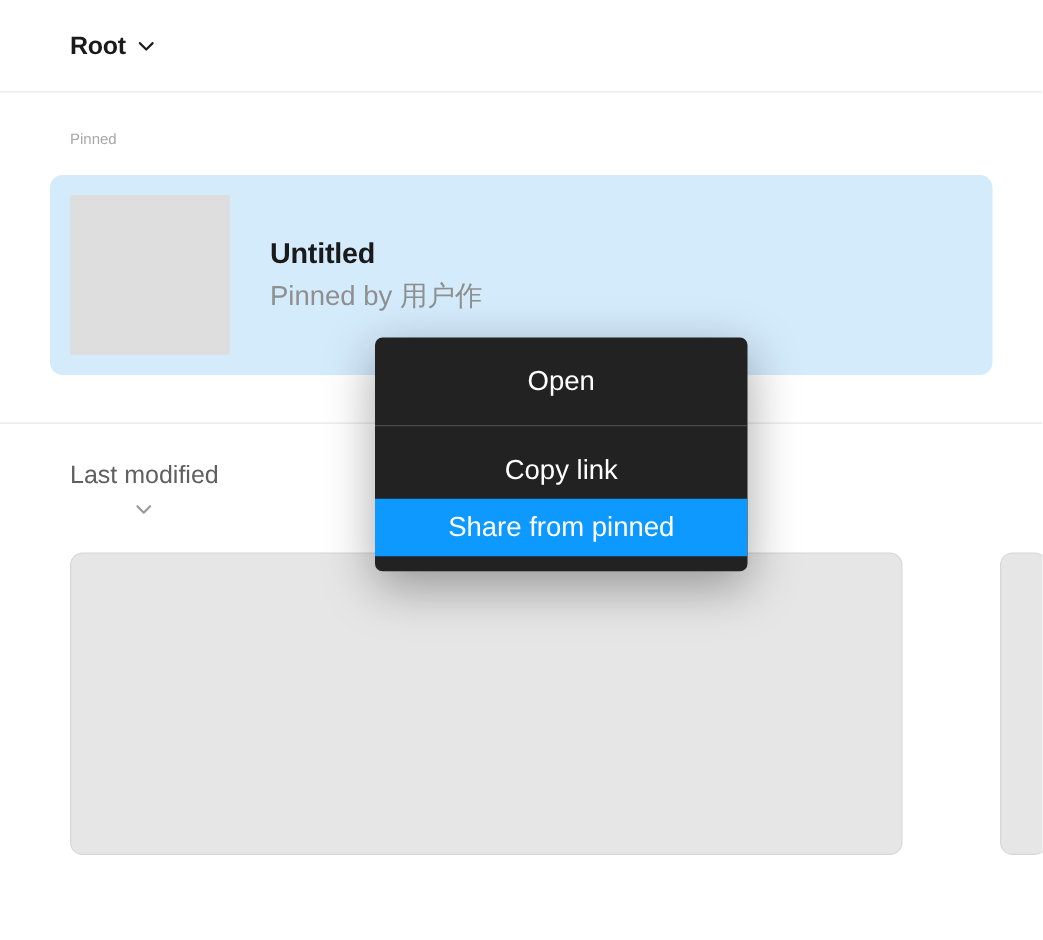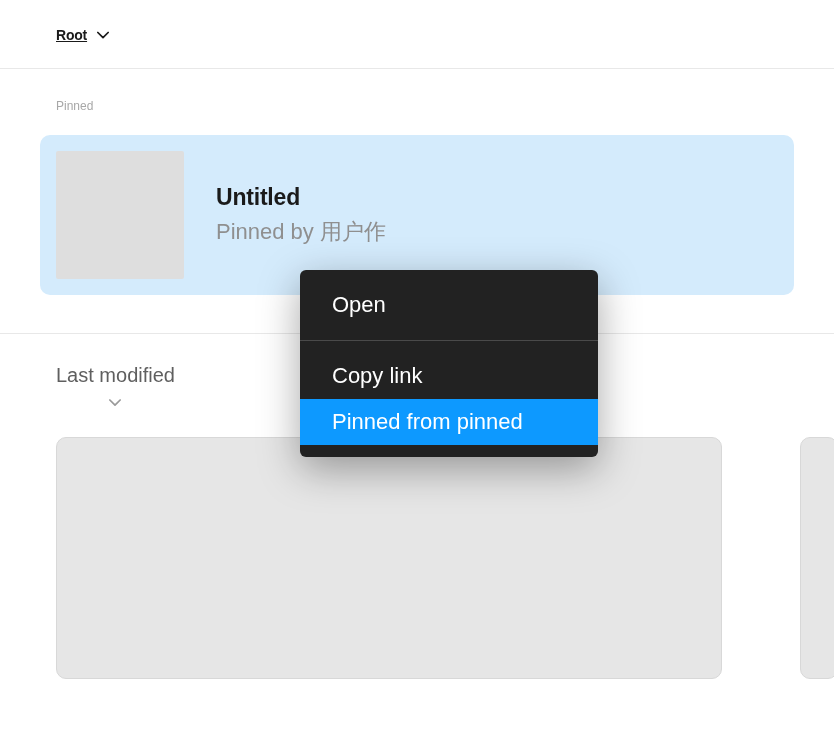--- a/index.html
+++ b/index.html
@@ -15,25 +15,24 @@
     .header {
       padding: 26px 56px 24px 56px;
     }
     .breadcrumb-btn {
       display: inline-flex;
       align-items: center;
       gap: 10px;
       background: none;
       border: none;
       cursor: pointer;
-      font-size: 14px;
+      font-size: 20px;
       font-weight: 600;
       color: #1a1a1a;
       letter-spacing: -0.2px;
-      text-decoration: underline;
     }
     .chevron-down {
       width: 12px;
       height: 12px;
       display: inline-flex;
       align-items: center;
       justify-content: center;
     }
 
     .divider {
@@ -122,20 +121,21 @@
       position: absolute;
       left: 300px;
       top: 270px;
       width: 298px;
       background: #222222;
       border-radius: 6px;
       box-shadow: 0 12px 40px rgba(0,0,0,0.35);
       overflow: hidden;
       font-size: 22px;
       color: #ffffff;
+      text-align: center;
     }
     .menu-group {
       padding: 12px 0;
     }
     .menu-item {
       padding: 10px 32px 10px 32px;
       cursor: pointer;
       white-space: nowrap;
     }
     .menu-item.highlight {
@@ -193,15 +193,15 @@
   <div class="grid-card peek"></div>
 </div>
 
 <div class="context-menu">
   <div class="menu-group">
     <div class="menu-item">Open</div>
   </div>
   <div class="menu-sep"></div>
   <div class="menu-group">
     <div class="menu-item">Copy link</div>
-    <div class="menu-item highlight">Pinned from pinned</div>
+    <div class="menu-item highlight">Share from pinned</div>
   </div>
 </div>
 
 </body></html>

